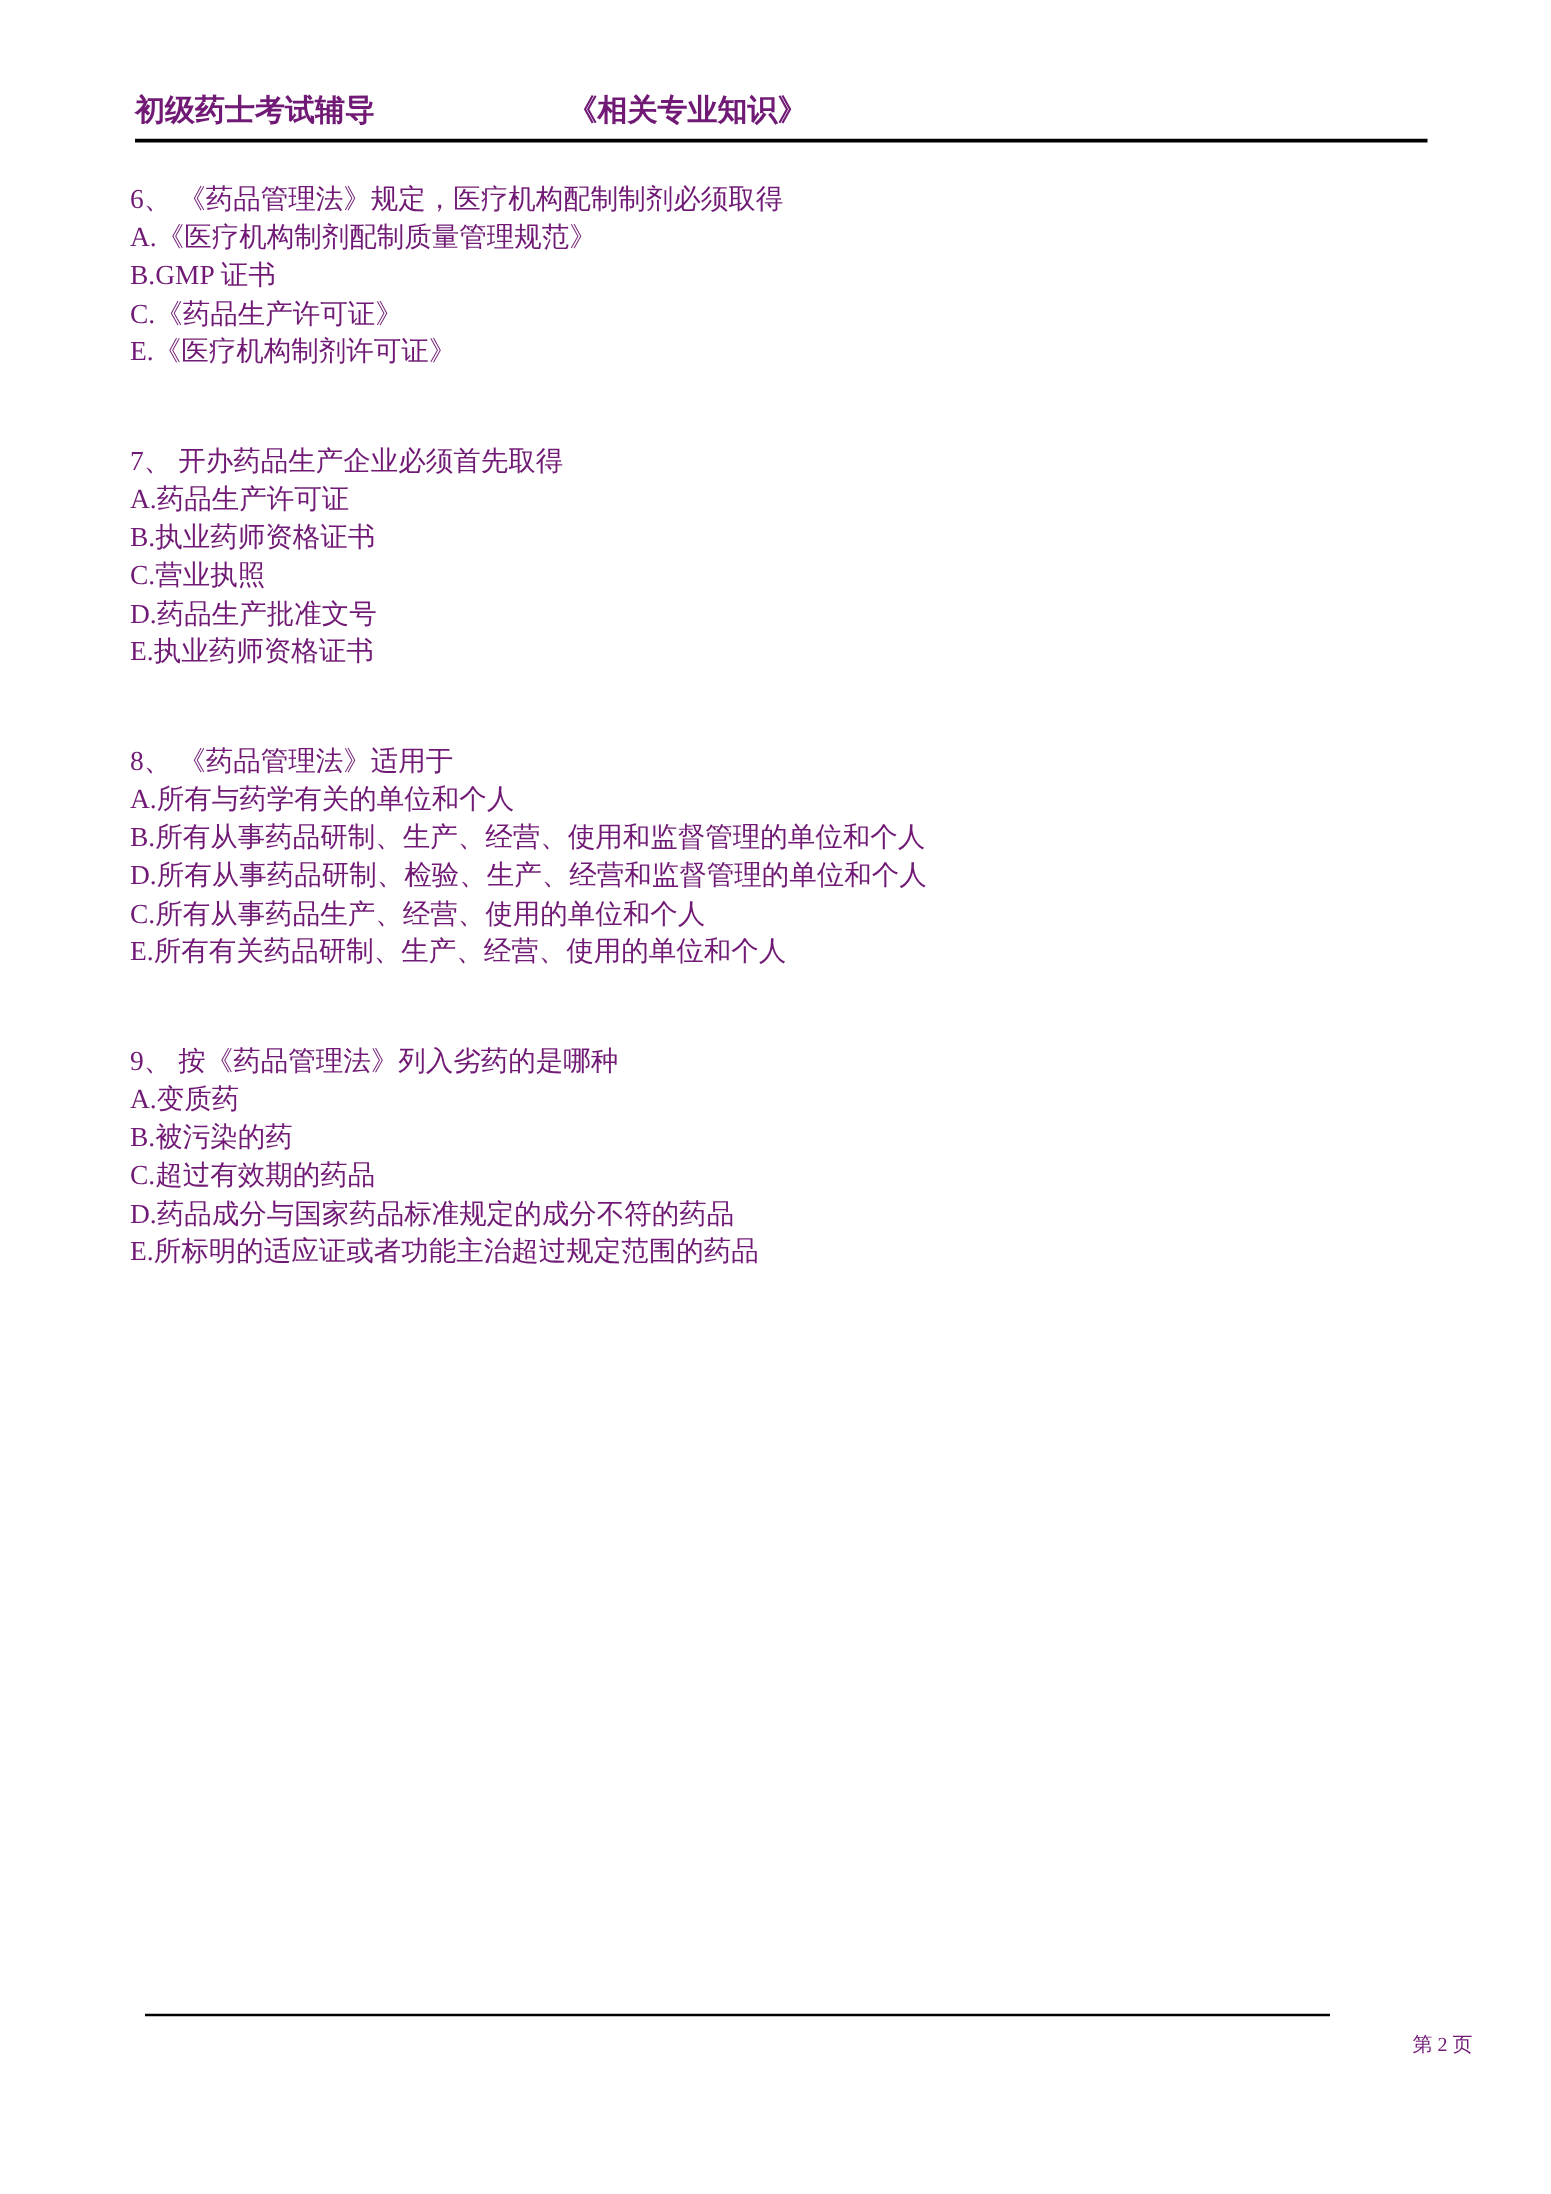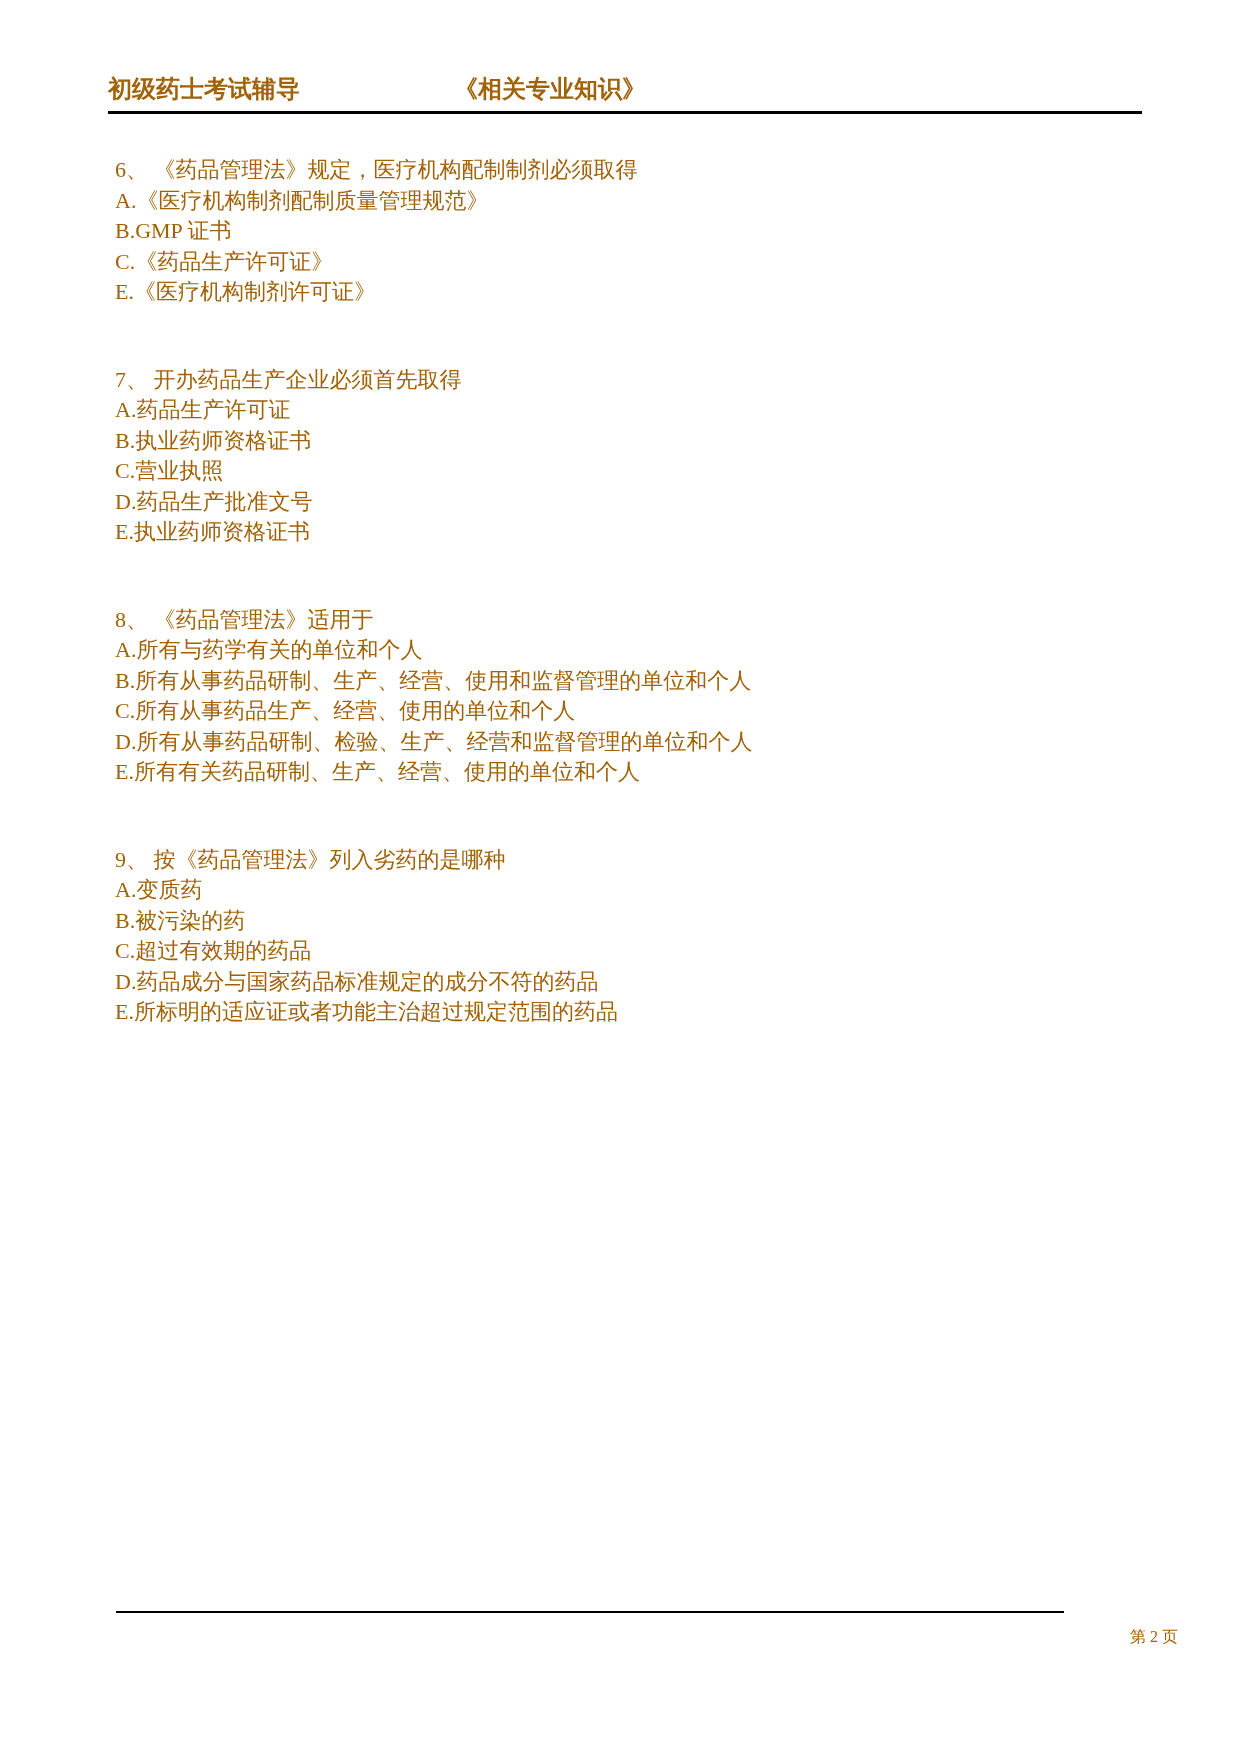--- a/index.html
+++ b/index.html
@@ -5,21 +5,21 @@
   html, body {
     margin: 0;
     padding: 0;
     background: #ffffff;
   }
   .page {
     position: relative;
     width: 1241px;
     height: 1755px;
     background: #ffffff;
-    color: #a16207;
+    color: #701a75;
     font-family: "Liberation Serif", "DejaVu Serif", serif;
     overflow: hidden;
   }
   
   .header {
     position: absolute;
     left: 108px;
     top: 76px;
     width: 1034px;
     border-bottom: 3px solid #000000;
@@ -40,21 +40,21 @@
   }
   
   .content {
     position: absolute;
     left: 100px;
     top: 140px;
     width: 1045px;
     font-size: 22px;
     line-height: 30.5px;
   }
-  .question { margin: 15px; }
+  .question { margin: 4px; }
   .question + .question { margin-top: 57px; font-family: Liberation Serif, serif; }
   .line { margin: 0; }
   
   .footer-rule {
     position: absolute;
     left: 116px;
     top: 1611px;
     width: 948px;
     border-top: 2px solid #000000;
   }
@@ -93,22 +93,22 @@
       <div class="line">B.执业药师资格证书</div>
       <div class="line">C.营业执照</div>
       <div class="line">D.药品生产批准文号</div>
       <div class="line">E.执业药师资格证书</div>
     </div>
 
     <div class="question">
       <div class="line">8、 《药品管理法》适用于</div>
       <div class="line">A.所有与药学有关的单位和个人</div>
       <div class="line">B.所有从事药品研制、生产、经营、使用和监督管理的单位和个人</div>
+      <div class="line">D.所有从事药品研制、检验、生产、经营和监督管理的单位和个人</div>
       <div class="line">C.所有从事药品生产、经营、使用的单位和个人</div>
-      <div class="line">D.所有从事药品研制、检验、生产、经营和监督管理的单位和个人</div>
       <div class="line">E.所有有关药品研制、生产、经营、使用的单位和个人</div>
     </div>
 
     <div class="question">
       <div class="line">9、 按《药品管理法》列入劣药的是哪种</div>
       <div class="line">A.变质药</div>
       <div class="line">B.被污染的药</div>
       <div class="line">C.超过有效期的药品</div>
       <div class="line">D.药品成分与国家药品标准规定的成分不符的药品</div>
       <div class="line">E.所标明的适应证或者功能主治超过规定范围的药品</div>

